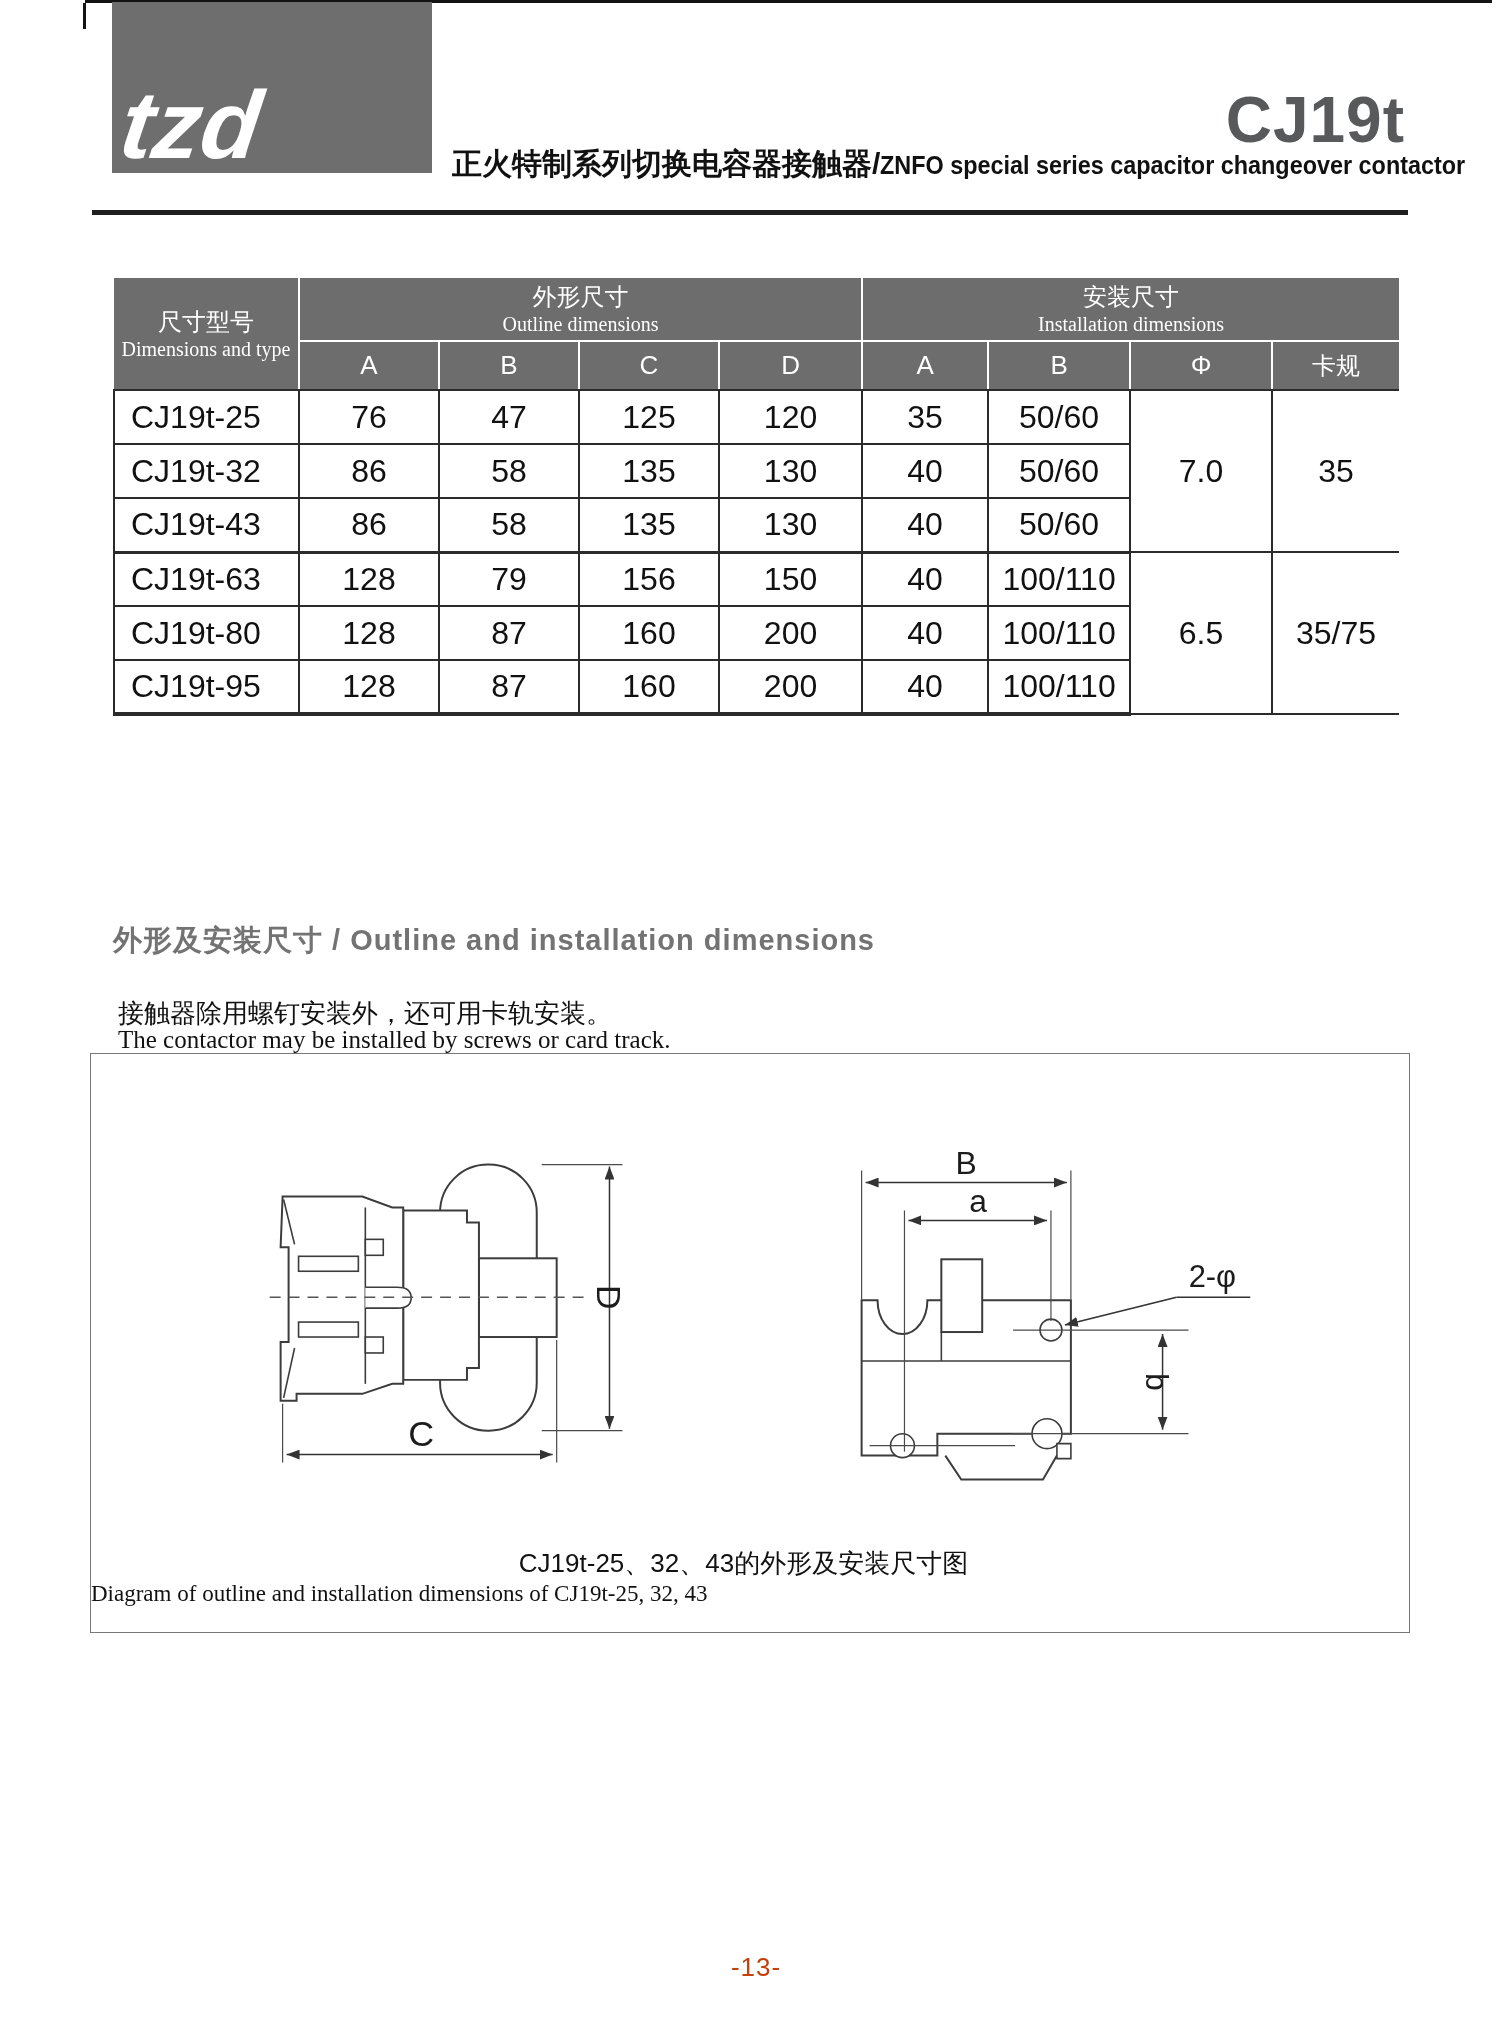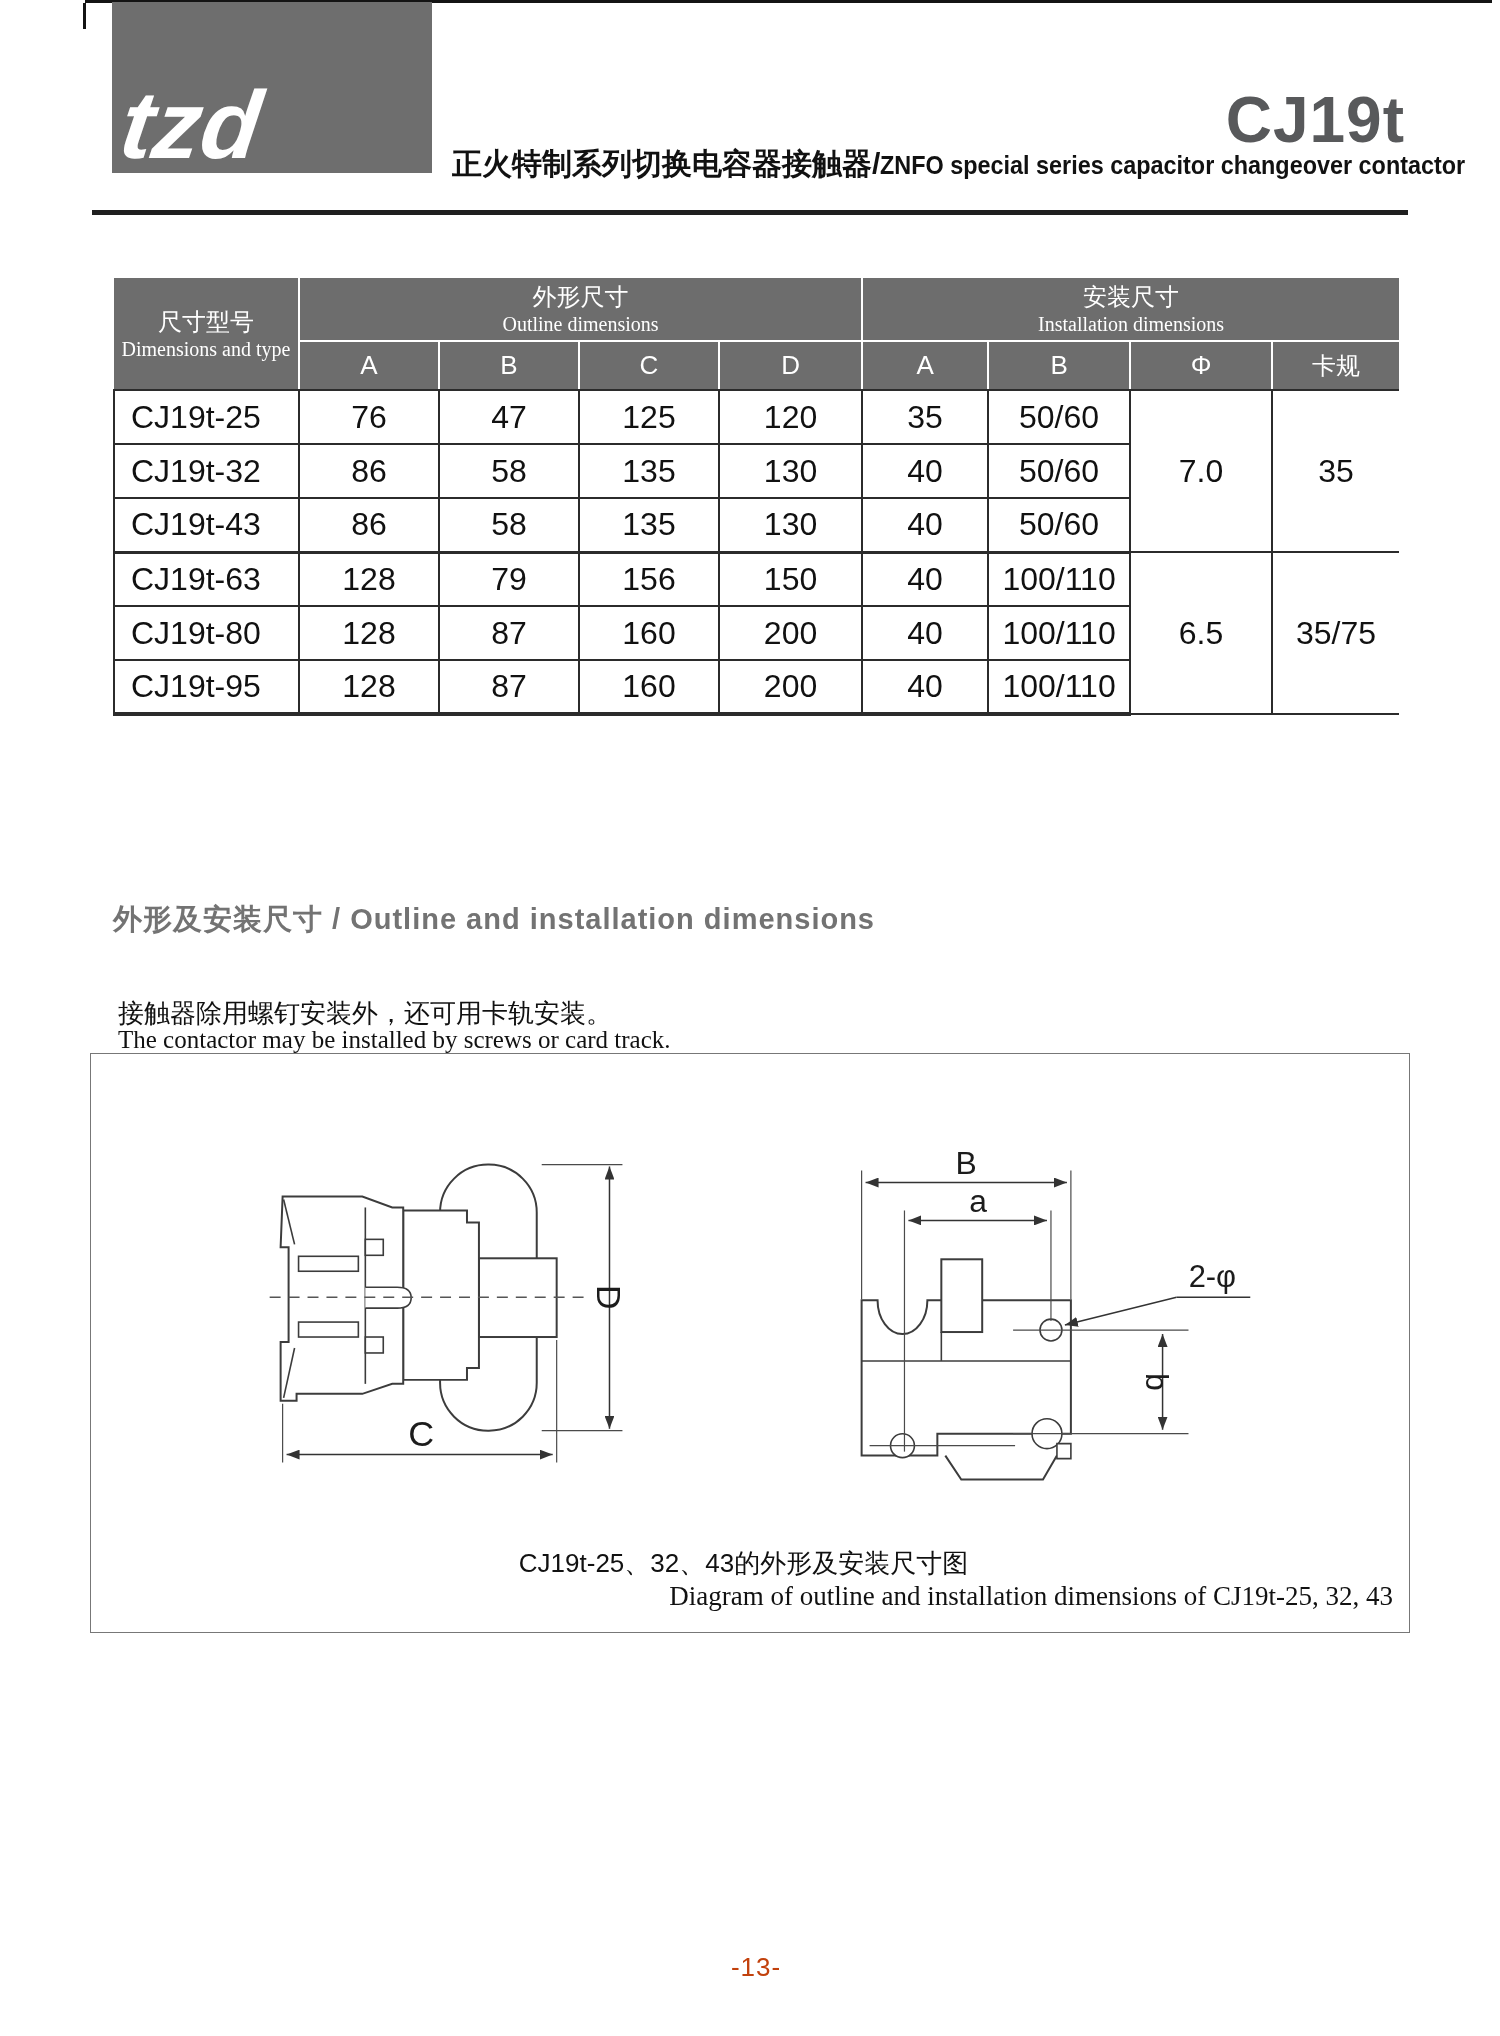--- a/index.html
+++ b/index.html
@@ -72,42 +72,42 @@
     font-size:32px;text-align:center;vertical-align:middle;color:#111;
   }
   table.dims td.type{ text-align:left;padding-left:16px;}
   table.dims td.open-right{border-right:none;}
   table.dims tbody tr.group-end td{border-bottom-width:3px;}
   table.dims tbody tr:last-child td{border-bottom-width:4px;}
   table.dims td:first-child{border-left:2px solid #2b2b2b;}
 
   
   .section-title{
-    position:absolute;left:113px;top:900px;
+    position:absolute;left:113px;top:921px;
     font-size:29px;font-weight:bold;color:var(--section-gray);
     letter-spacing:1px;
   }
 
   
   .note-zh{position:absolute;left:118px;top:996px;font-size:26px;color:#111;}
   .note-en{position:absolute;left:118px;top:1026px;font-family:"Liberation Serif", serif;font-size:25px;color:#111;}
 
   
   .diagram-box{
     position:absolute;left:90px;top:1053px;width:1320px;height:580px;
     border:1px solid #777;background:#fff;
   }
   .diagram-box svg{position:absolute;left:0;top:0;width:100%;height:100%;}
   .caption-zh{
     position:absolute;left:0;right:13px;top:492px;text-align:center;
     font-size:26px;color:#111;
   }
   .caption-en{
-    position:absolute;left:0;right:16px;top:527px;text-align:right;
-    font-family:"Liberation Serif", serif;font-size:27px;color:#111;
+    position:absolute;left:0;right:0;top:527px;text-align:left;
+    font-family:"Liberation Serif", serif;font-size:23px;color:#111;
   }
 
   
   .page-num{
     position:absolute;left:0;right:0;top:1952px;text-align:center;
     font-size:26px;color:#c2410c;letter-spacing:1px;padding-left:12px;
   }
   .ofill{stroke:#3c3c3c;stroke-width:2;fill:#fff;}
   .detail{stroke:#3c3c3c;stroke-width:1.6;fill:none;}
   .dfill{stroke:#3c3c3c;stroke-width:1.6;fill:#fff;}

